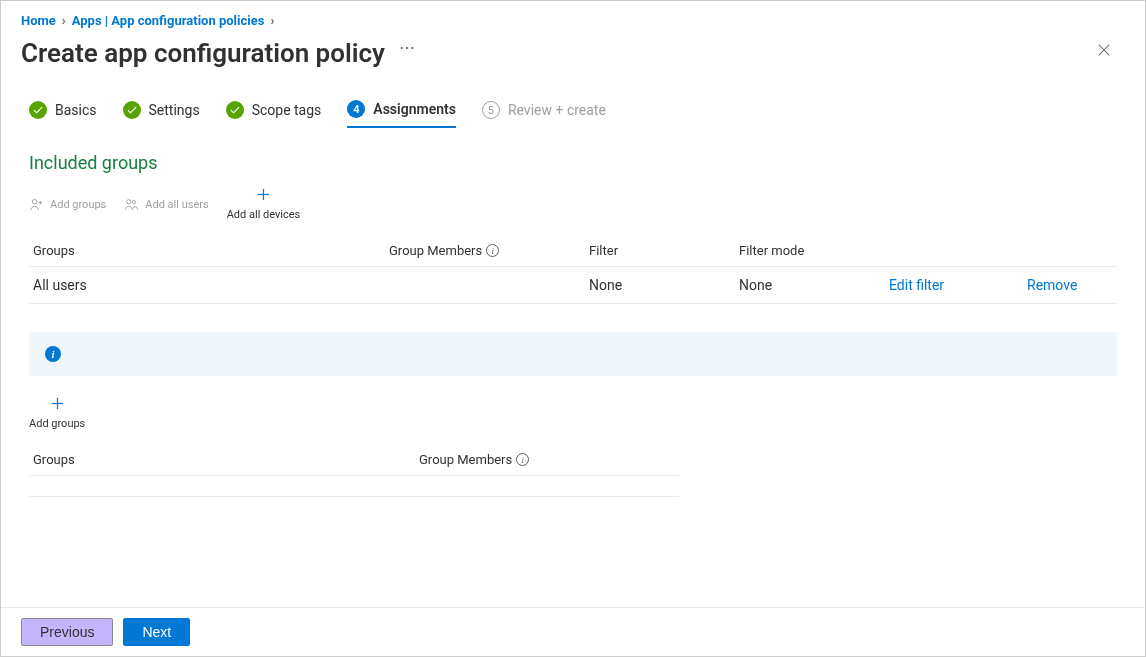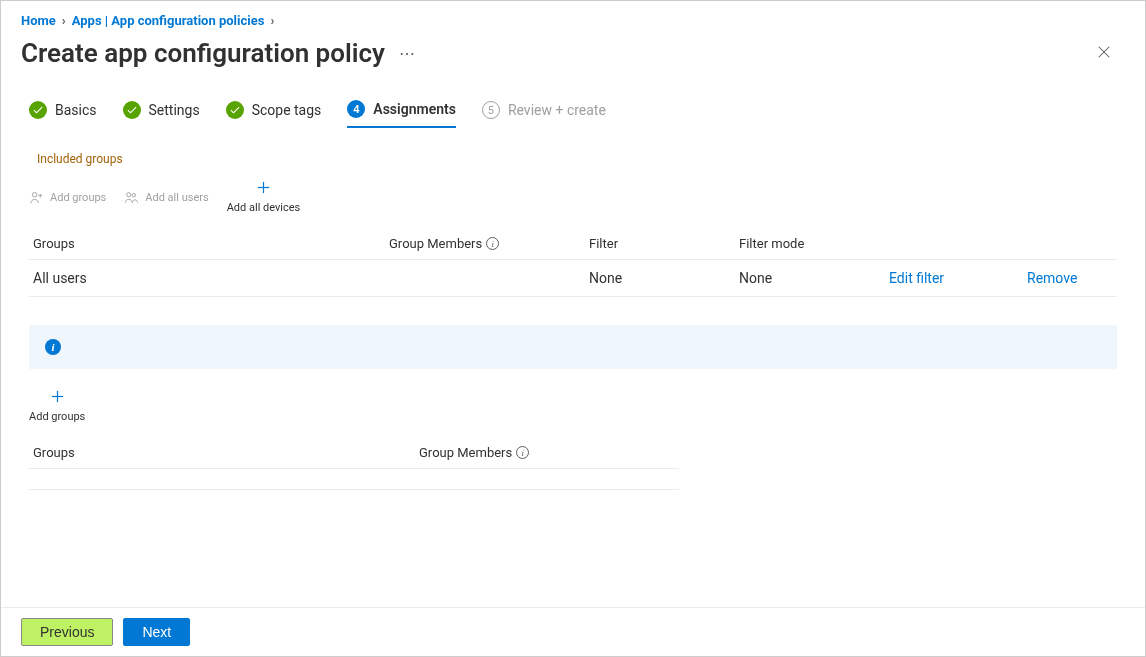--- a/index.html
+++ b/index.html
@@ -19,21 +19,20 @@
     align-items: flex-start;
     gap: 6px;
     padding: 12px 20px 4px 20px;
     font-size: 13px;
     font-weight: bold;
   }
   .breadcrumb a { color: #0078d4; text-decoration: none; cursor: pointer; }
   .breadcrumb .chev { color: #605e5c; }
   .title-row {
     display: flex;
-    align-items: center;
     padding: 6px 20px 14px 20px;
   }
   .title-row h1 {
     font-size: 26px;
     font-weight: 600;
     color: #323130;
   }
   .title-row .dots {
     margin-left: 14px;
     color: #605e5c;
@@ -69,21 +68,21 @@
   .wiz-step.future .circle {
     width:18px; height:18px; border-radius:50%;
     border:1px solid #a19f9d; color:#a19f9d; display:flex; align-items:center; justify-content:center;
     font-size:11px;
   }
   .wiz-step .label { color:#323130; }
   .wiz-step.current .label { font-weight:600; }
   .wiz-step.current { border-bottom: 2px solid #0078d4; }
   .wiz-step.future .label { color:#a19f9d; }
   .content { padding: 16px 28px 70px 28px; overflow:auto; height: calc(100% - 160px); }
-  .section-label { font-size:12px; color:#a16207; margin: 8px 0 12px 8px; }
+  .section-label { font-size:18px; color:#15803d; margin: 8px 0 12px 0; }
   .toolbar { display:flex; gap:18px; align-items:center; margin-bottom:12px; }
   .tool-btn {
     display:flex; align-items:center; gap:6px;
     font-size:11px; cursor:pointer; color:#323130;
     padding: 2px 0;
   }
   .tool-btn.muted { color:#a19f9d; }
   .tool-btn svg { width:15px; height:15px; }
   .tool-btn.muted svg { fill:#a19f9d; stroke:#a19f9d; }
   .tool-btn.active svg { stroke:#0078d4; }
@@ -141,21 +140,21 @@
     padding: 10px 20px;
     display:flex; gap:10px;
     background:#fff;
   }
   .btn {
     padding: 5px 18px;
     font-size:14px;
     border-radius:2px;
     cursor:pointer;
   }
-  .btn-secondary { background:#bef264; border:1px solid #8a8886; color:#323130; }
+  .btn-secondary { background:#c4b5fd; border:1px solid #8a8886; color:#323130; }
   .btn-primary { background:#0078d4; border:1px solid #0078d4; color:#fff; }
 </style>
 </head>
 <body>
 
 <div class="breadcrumb">
   <a>Home</a>
   <span class="chev">›</span>
   <a>Apps | App configuration policies</a>
   <span class="chev">›</span>

